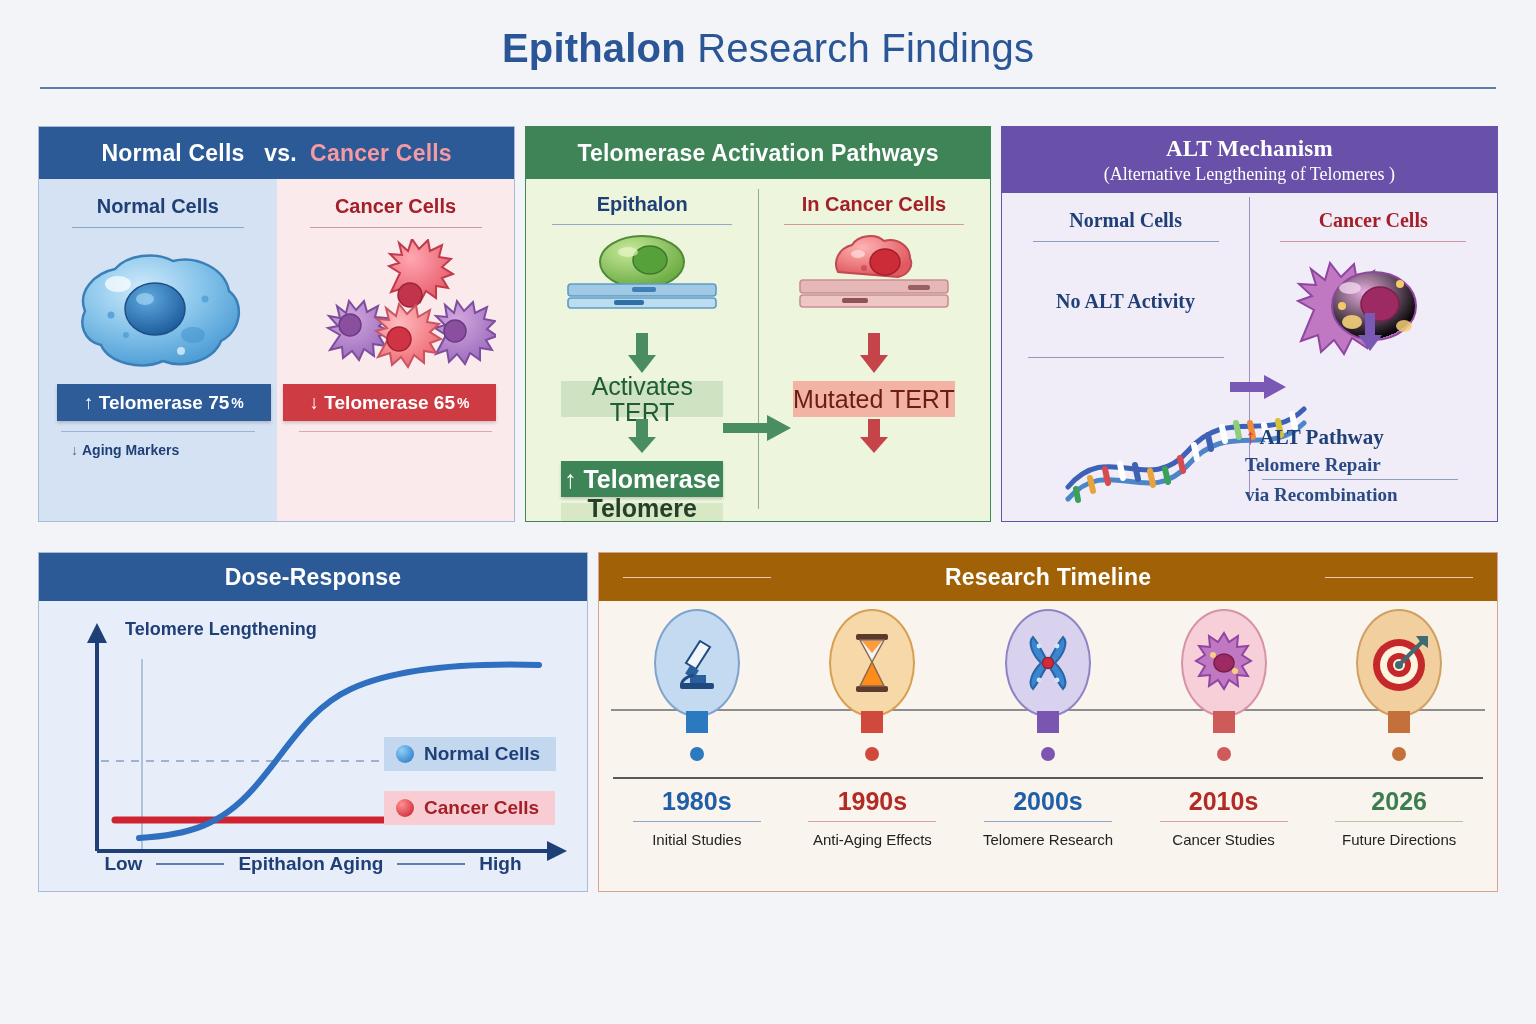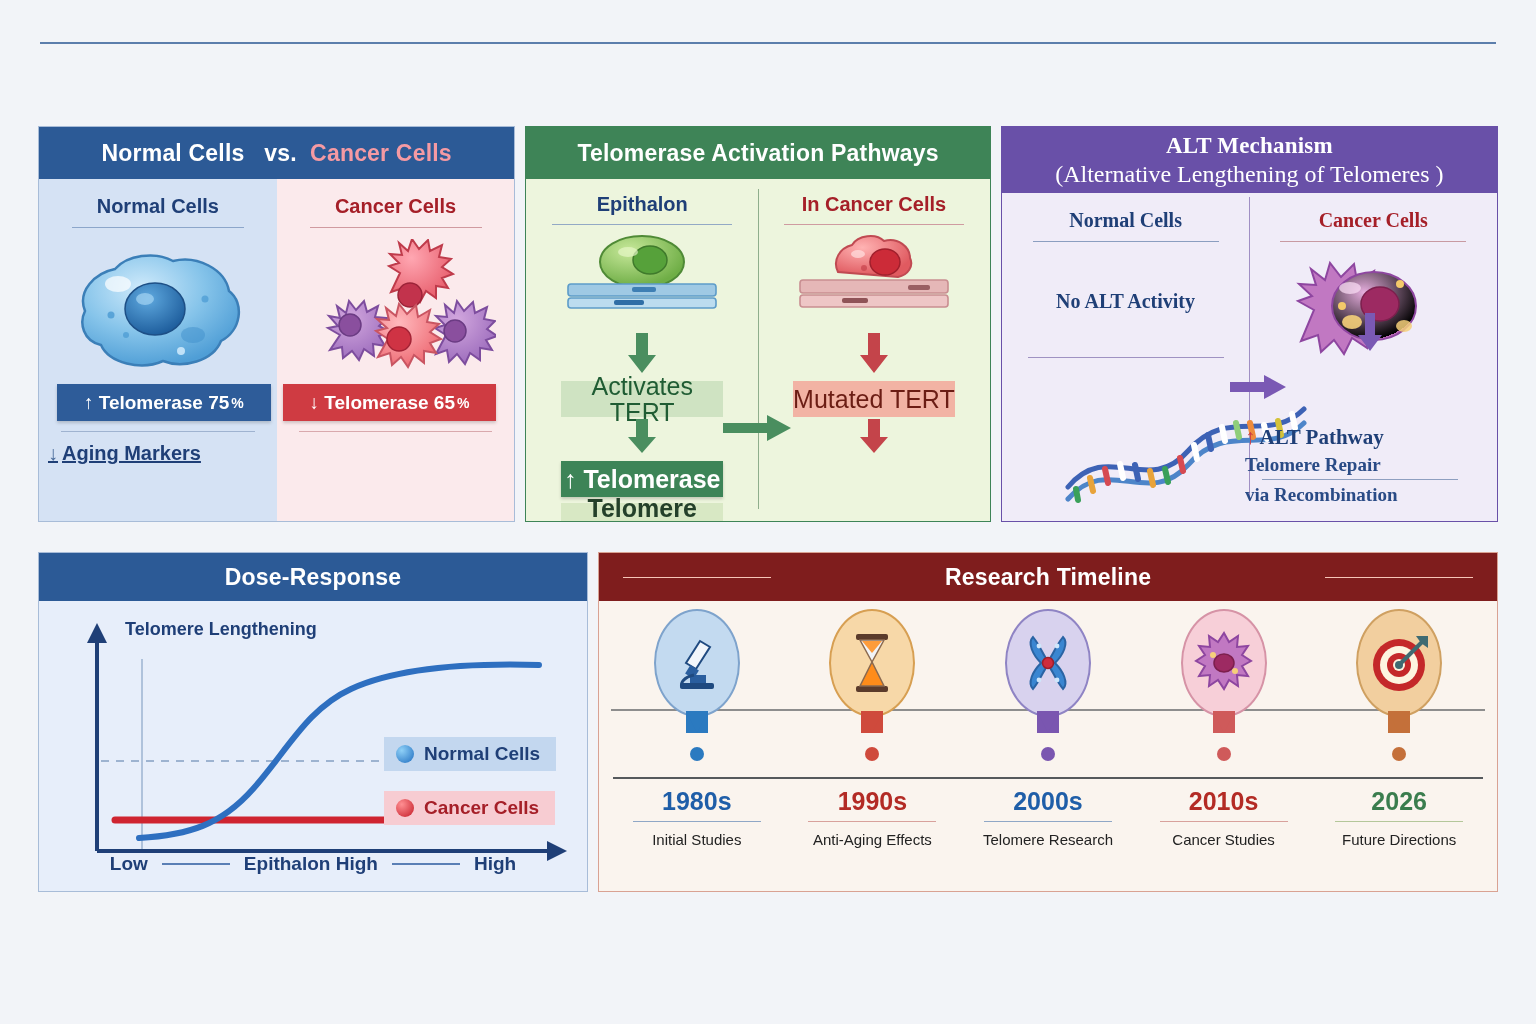--- a/index.html
+++ b/index.html
@@ -33,21 +33,21 @@
     width: 1460px; height: 340px;
     display: flex; gap: 10px;
   }
 
   .panel { position: relative; overflow: hidden; }
   .panel-head {
     color: #fff; text-align: center;
     display: flex; flex-direction: column; align-items: center; justify-content: center;
   }
   .panel-head .h1 { font-size: 23px; font-weight: bold; letter-spacing: .2px; }
-  .panel-head .h2 { font-size: 24px; font-weight: normal; margin-top: 2px; }
+  .panel-head .h2 { font-size: 18px; font-weight: normal; margin-top: 2px; }
   .panel-body { position: relative; width: 100%; }
 
   
   .p1 { width: 480px; border: 1px solid #a8bcd8; background: #4d7c0f; }
   .p1 .panel-head { height: 52px; background: #2c5a96; }
   .p1 .hl-red { color: #f59aa3; }
   .p1 .panel-body { height: 342px; display: flex; }
   .p1 .col { flex: 1; position: relative; padding-top: 16px; }
   .p1 .col-normal { background: #d5e2f4; }
   .p1 .col-cancer { background: #fbeaec; }
@@ -65,21 +65,21 @@
     height: 37px; display: flex; align-items: center; justify-content: center;
     color: #fff; font-size: 19px; font-weight: bold;
     box-shadow: 0 2px 3px rgba(0,0,0,.18);
   }
   .stat-bar .pct { font-size: 14px; margin-left: 2px; }
   .stat-blue { background: #2e5c99; margin: 0 6px 0 18px; }
   .stat-red  { background: #cf3b42; margin: 0 18px 0 6px; }
   .sub-rule { height: 1px; margin: 10px 22px 0; }
   .sub-rule.blue { background: #9fb3d0; }
   .sub-rule.red  { background: #d9a9ad; }
-  .sub-note { margin: 10px 0 0 9px; font-size: 20px; font-weight: bold; color: #1f3f77; text-decoration: underline; }
+  .sub-note { margin: 10px 0 0 32px; font-size: 14px; font-weight: bold; color: #1f3f77; }
   .sub-note .arr { color: #4a6c9b; margin-right: 4px; }
 
   
   .p2 { width: 468px; border: 1px solid #3e8457; background: #edf5dd; }
   .p2 .panel-head { height: 52px; background: #3e8457; }
   .p2 .panel-body { height: 342px; display: flex; padding-top: 14px; }
   .p2 .col { flex: 1; position: relative; padding: 0 12px; }
   .p2 .col-divider { position: absolute; left: 50%; top: 10px; width: 1px; height: 320px; background: #8fae8c; }
   .p2 .ctitle { text-align: center; font-size: 20px; font-weight: bold; }
   .p2 .ctitle.blue { color: #1f3f77; }
@@ -136,21 +136,21 @@
   }
   .legend-normal { left: 345px; top: 136px; background: #c3d7ef; color: #1f3f77; }
   .legend-cancer { left: 345px; top: 190px; background: #f7ccd2; color: #a51f28; }
   .legend-dot { width: 18px; height: 18px; border-radius: 50%; display: inline-block; }
   .x-axis-row { position: absolute; left: 0; right: 0; bottom: 16px; display: flex; align-items: center; justify-content: center; gap: 14px; }
   .x-axis-row .lbl { font-size: 19px; font-weight: bold; color: #1f3f77; }
   .x-axis-row .dash { width: 68px; height: 2px; background: #5a7fb5; }
 
   
   .p5 { width: 900px; border: 1px solid #d9a293; background: #faf4ee; }
-  .p5 .panel-head { height: 48px; background: #7f1d1d; position: relative; }
+  .p5 .panel-head { height: 48px; background: #a16207; position: relative; }
   .p5 .panel-head .h1 { font-size: 23px; }
   .head-rule { position: absolute; top: 50%; height: 1px; width: 148px; background: #f7c5b8; }
   .head-rule.l { left: 24px; }
   .head-rule.r { right: 24px; }
   .p5 .panel-body { height: 290px; position: relative; padding-top: 8px; }
   .tl-track { position: absolute; left: 12px; right: 12px; top: 108px; height: 2px; background: #8d8d8d; }
   .tl-nodes { position: relative; display: flex; justify-content: space-around; align-items: center; padding: 0 10px; }
   .tl-node { position: relative; width: 150px; display: flex; flex-direction: column; align-items: center; }
   .tl-medallion {
     width: 86px; height: 108px; border-radius: 50%;
@@ -169,20 +169,23 @@
   .tl-labels { position: absolute; left: 0; right: 0; top: 186px; display: flex; justify-content: space-around; padding: 0 10px; }
   .tl-label { width: 160px; text-align: center; }
   .tl-year { font-size: 25px; font-weight: bold; }
   .tl-year-rule { width: 128px; height: 1px; margin: 5px auto 0; }
   .tl-desc { font-size: 15px; color: #222; margin-top: 9px; }
 </style>
 </head>
 <body>
 
 <div class="title-wrap">
+  <div class="title">
+    <span class="bold">Epithalon</span><span class="norm"> Research Findings</span>
+  </div>
   <div class="title-rule"></div>
 </div>
 
 <div class="grid-top">
 
   <div class="panel p1">
     <div class="panel-head">
       <div class="h1">
         <span>Normal Cells</span>
         &nbsp;&nbsp;<span>vs.</span>&nbsp;
@@ -472,21 +475,21 @@
         <span class="legend-dot" style="background:radial-gradient(circle at 32% 30%, #8fd0f7, #1f6ec0);"></span>
         <span>Normal Cells</span>
       </div>
       <div class="legend-item legend-cancer">
         <span class="legend-dot" style="background:radial-gradient(circle at 32% 30%, #ff8f92, #c41b27);"></span>
         <span>Cancer Cells</span>
       </div>
       <div class="x-axis-row">
         <span class="lbl">Low</span>
         <span class="dash"></span>
-        <span class="lbl">Epithalon High</span>
+        <span class="lbl">Epithalon Aging</span>
         <span class="dash"></span>
         <span class="lbl">High</span>
       </div>
     </div>
   </div>
 
   <div class="panel p5">
     <div class="panel-head">
       <span class="head-rule l"></span>
       <div class="h1">Research Timeline</div>

